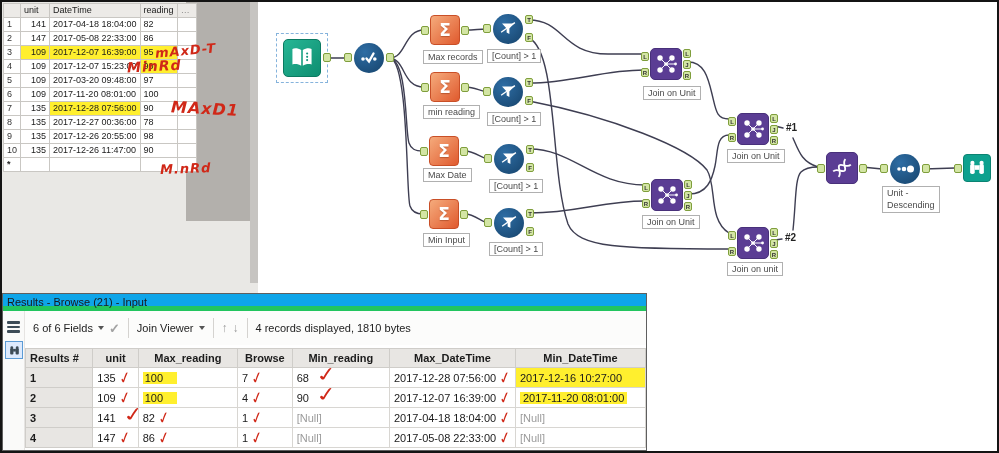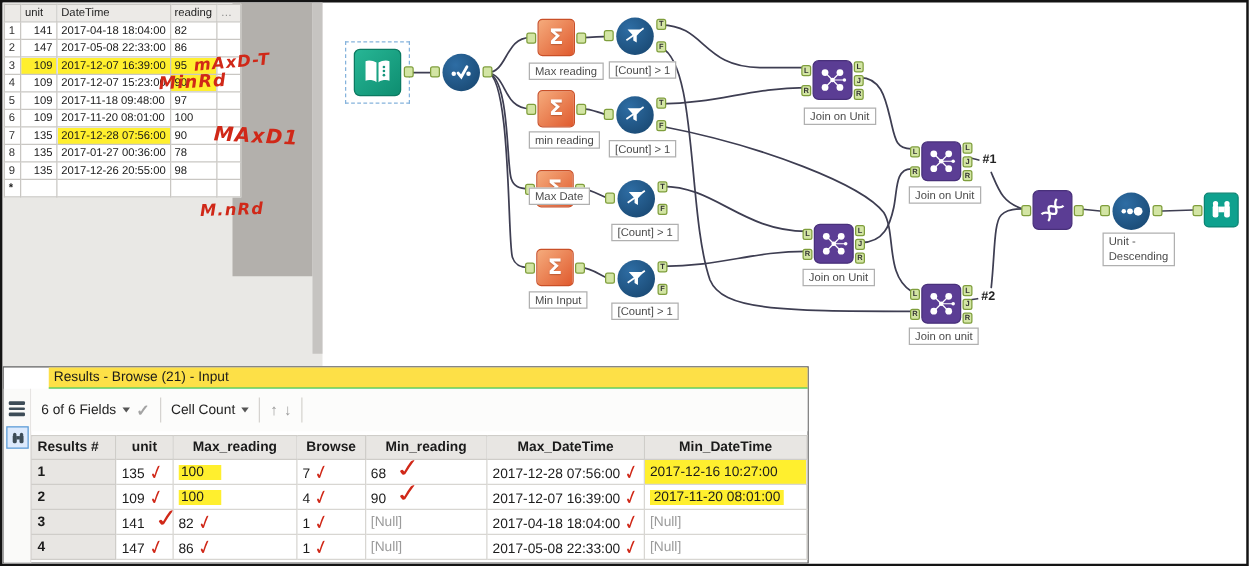--- a/index.html
+++ b/index.html
@@ -45,22 +45,22 @@
               display:flex; align-items:center; justify-content:center; }
   .sel-box { position:absolute; left:274px; top:31px; width:52px; height:50px; border:1px dashed #85b3dc; }
   .wf-label { position:absolute; background:#fff; border:1px solid #b0b0b0; color:#4a4a4a;
               font-size:9px; padding:1px 4px; white-space:nowrap; }
   .wf-label.two { white-space:normal; width:58px; line-height:1.3; }
   .conn-num { position:absolute; font-size:10px; color:#222; font-weight:bold; }
 
   
   .results { position:absolute; left:0; top:291px; width:645px; height:158px; background:#fff;
              border:1px solid #5f5f5f; }
-  .res-title { height:17px; background:#fde047; border-bottom:1px solid #22c55e; font-size:11px;
-               color:#1a1a1a; padding:2px 0 0 4px;margin-left:36px; }
+  .res-title { height:17px; background:#0ea5e9; border-bottom:5px solid #22c55e; font-size:11px;
+               color:#1a1a1a; padding:2px 0 0 4px; }
   .res-toolbar { position:absolute; left:22px; top:17px; right:0; height:34px; display:flex; align-items:center;
                  font-size:11px; color:#222; background:#fcfcfb; }
   .res-toolbar .grp { display:flex; align-items:center; gap:5px; padding:0 8px; }
   .caret { width:0; height:0; border-left:3.5px solid transparent; border-right:3.5px solid transparent;
            border-top:4px solid #555; display:inline-block; }
   .tb-check { color:#a3a3a3; font-weight:bold; font-size:13px; }
   .tb-arrow { color:#9c9c9c; font-weight:bold; font-size:12px; }
   .sep { width:1px; height:20px; background:#d5d3d0; }
   .res-strip { position:absolute; left:0; top:17px; width:22px; bottom:0; background:#fafaf9; border-right:1px solid #e6e4e2; }
   .bars { position:absolute; left:4px; top:10px; width:13px; }
@@ -311,25 +311,25 @@
     <svg width="22" height="22" viewBox="0 0 24 24">
         <circle cx="7" cy="6.5" r="2.3" fill="#fff"></circle>
         <circle cx="17" cy="6.5" r="2.3" fill="#fff"></circle>
         <rect x="4.5" y="7.5" width="5" height="11" rx="2" fill="#fff"></rect>
         <rect x="14.5" y="7.5" width="5" height="11" rx="2" fill="#fff"></rect>
         <rect x="9.5" y="9" width="5" height="5" fill="#fff"></rect>
       </svg>
     <div class="a" style="left:-10px; top:9px;"></div>
   </div>
 
-  <div class="wf-label" style="left:421px; top:48px;">Max reading</div>
+  <div class="wf-label" style="left:421px; top:48px;">Max records</div>
   <div class="wf-label" style="left:485px; top:47px;">[Count] &gt; 1</div>
   <div class="wf-label" style="left:421px; top:103px;">min reading</div>
   <div class="wf-label" style="left:485px; top:110px;">[Count] &gt; 1</div>
-  <div class="wf-label" style="left:421px; top:148px;">Max Date</div>
+  <div class="wf-label" style="left:421px; top:166px;">Max Date</div>
   <div class="wf-label" style="left:487px; top:177px;">[Count] &gt; 1</div>
   <div class="wf-label" style="left:421px; top:231px;">Min Input</div>
   <div class="wf-label" style="left:487px; top:240px;">[Count] &gt; 1</div>
   <div class="wf-label" style="left:641px; top:84px;">Join on Unit</div>
   <div class="wf-label" style="left:725px; top:147px;">Join on Unit</div>
   <div class="wf-label" style="left:640px; top:213px;">Join on Unit</div>
   <div class="wf-label" style="left:725px; top:260px;">Join on unit</div>
   <div class="wf-label two" style="left:880px; top:184px;">
     <div>Unit -</div>
     <div>Descending</div>
@@ -382,50 +382,57 @@
         <tr>
             <td class="rn">4</td>
             <td class="u">109</td>
             <td>2017-12-07 15:23:00</td>
             <td class="hl">90</td>
             <td></td>
           </tr>
         <tr>
             <td class="rn">5</td>
             <td class="u">109</td>
-            <td>2017-11-18 09:48:00</td>
+            <td>2017-03-20 09:48:00</td>
             <td>97</td>
             <td></td>
           </tr>
         <tr>
             <td class="rn">6</td>
             <td class="u">109</td>
             <td>2017-11-20 08:01:00</td>
             <td>100</td>
             <td></td>
           </tr>
         <tr>
             <td class="rn">7</td>
             <td class="u">135</td>
             <td class="hl">2017-12-28 07:56:00</td>
             <td>90</td>
             <td></td>
           </tr>
         <tr>
             <td class="rn">8</td>
             <td class="u">135</td>
-            <td>2017-01-27 00:36:00</td>
+            <td>2017-12-27 00:36:00</td>
             <td>78</td>
             <td></td>
           </tr>
         <tr>
             <td class="rn">9</td>
             <td class="u">135</td>
             <td>2017-12-26 20:55:00</td>
             <td>98</td>
+            <td></td>
+          </tr>
+        <tr>
+            <td class="rn">10</td>
+            <td class="u">135</td>
+            <td>2017-12-26 11:47:00</td>
+            <td>90</td>
             <td></td>
           </tr>
         <tr>
             <td class="rn star">*</td>
             <td></td>
             <td></td>
             <td></td>
             <td></td>
           </tr>
       </tbody>
@@ -458,29 +465,32 @@
     </div>
 
     <div class="res-toolbar">
       <div class="grp">
         <span>6 of 6 Fields</span>
         <span class="caret"></span>
         <span class="tb-check">✓</span>
       </div>
       <div class="sep"></div>
       <div class="grp">
-        <span>Cell Count</span>
+        <span>Join Viewer</span>
         <span class="caret"></span>
       </div>
       <div class="sep"></div>
       <div class="grp">
         <span class="tb-arrow">↑</span>
         <span class="tb-arrow">↓</span>
       </div>
       <div class="sep"></div>
+      <div class="grp">
+          <span>4 records displayed, 1810 bytes</span>
+        </div>
     </div>
 
     <table class="res-grid">
       <colgroup>
           <col style="width:68px">
           <col style="width:39px">
           <col style="width:101px">
           <col style="width:55px">
           <col style="width:99px">
           <col style="width:126px">

